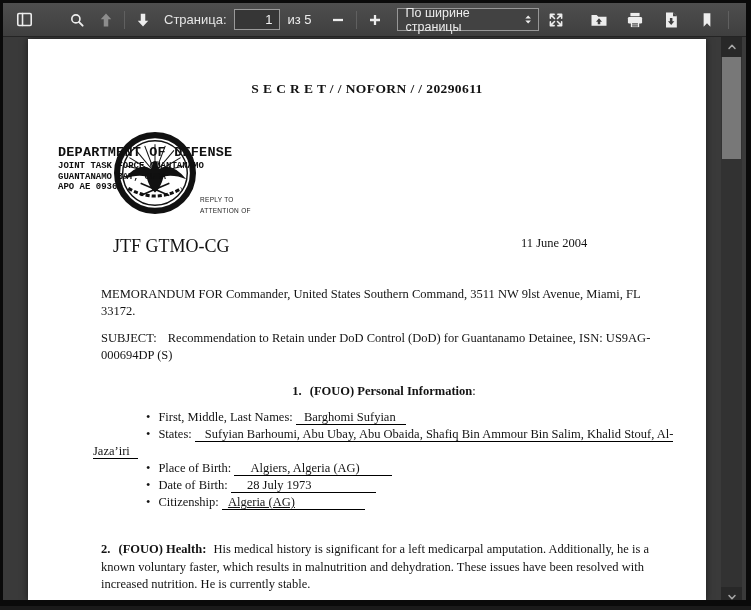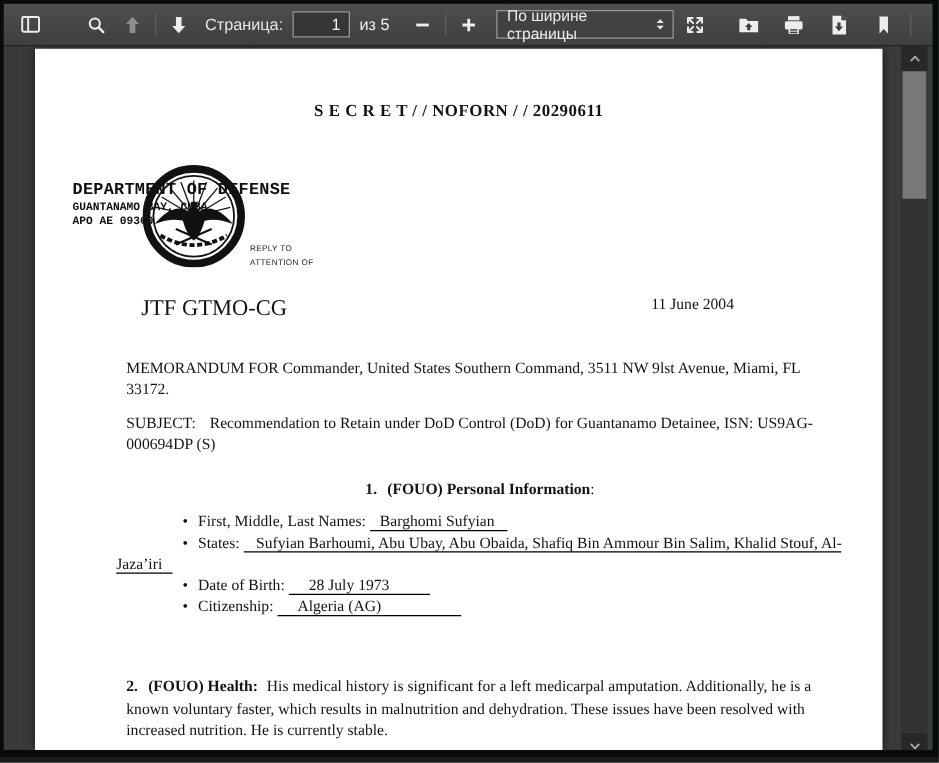--- a/index.html
+++ b/index.html
@@ -2,21 +2,21 @@
 <html><head>
 <meta charset="utf-8">
 <style>
   * { margin:0; padding:0; box-sizing:border-box; }
   html,body { width:751px; height:610px; background:#1a1a1a; }
   body { font-family:"Liberation Sans", sans-serif; }
 
   .window {
     width:751px; height:606px;
     border:3px solid #0a0a0a; border-right-width:5px; border-bottom-width:6px;
-    background:#14532d; overflow:hidden; position:relative;
+    background:#14b8a6; overflow:hidden; position:relative;
   }
 
   
   .toolbar {
     height:34px; display:flex; align-items:center;
     background:linear-gradient(#4e4e4e,#3f3f3f);
     border-bottom:1px solid #242424;
     padding:0 6px; color:#ededed; font-size:13px;
     position:relative; z-index:5;
   }
@@ -246,20 +246,21 @@
         <line x1="26" y1="50" x2="54" y2="62" stroke="#111" stroke-width="1.6"></line>
       </svg>
 
       <div class="reply-block">
         <div>REPLY TO</div>
         <div>ATTENTION OF</div>
       </div>
 
       <div class="letterhead">
         <div class="lh1">DEPARTMENT OF DEFENSE</div>
+        <div class="lh2">JOINT TASK FORCE GUANTANAMO</div>
         <div class="lh2">GUANTANAMO BAY, CUBA</div>
         <div class="lh2">APO AE 09360</div>
       </div>
 
       <div class="office-symbol">JTF GTMO-CG</div>
       <div class="doc-date">11 June 2004</div>
 
       <div class="para memo">MEMORANDUM FOR Commander, United States Southern Command, 3511 NW 9lst Avenue, Miami, FL 33172.</div>
 
       <div class="para subject">
@@ -273,20 +274,24 @@
       </div>
 
       <div class="bullets">
         <div class="brow">
           <span>•</span><span class="blabel">First, Middle, Last Names:</span>
           <span class="uv">Barghomi Sufyian</span>
         </div>
         <div class="brow">
           <span>•</span><span class="blabel">States:</span>
           <span class="uv">Sufyian Barhoumi, Abu Ubay, Abu Obaida, Shafiq Bin Ammour Bin Salim, Khalid Stouf, Al-Jaza’iri</span>
+        </div>
+        <div class="brow">
+          <span>•</span><span class="blabel">Place of Birth:</span>
+          <span class="uv">Algiers, Algeria (AG)</span>
         </div>
         <div class="brow">
           <span>•</span><span class="blabel">Date of Birth:</span>
           <span class="uv">28 July 1973</span>
         </div>
         <div class="brow">
           <span>•</span><span class="blabel">Citizenship:</span>
           <span class="uv">Algeria (AG)</span>
         </div>
       </div>

